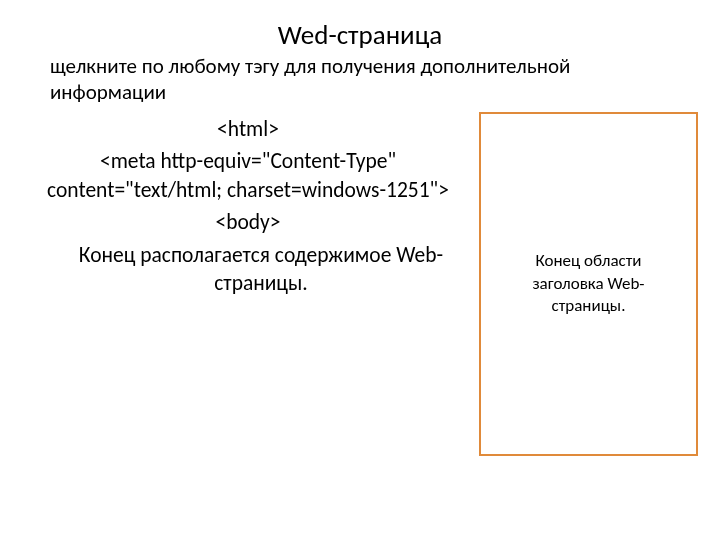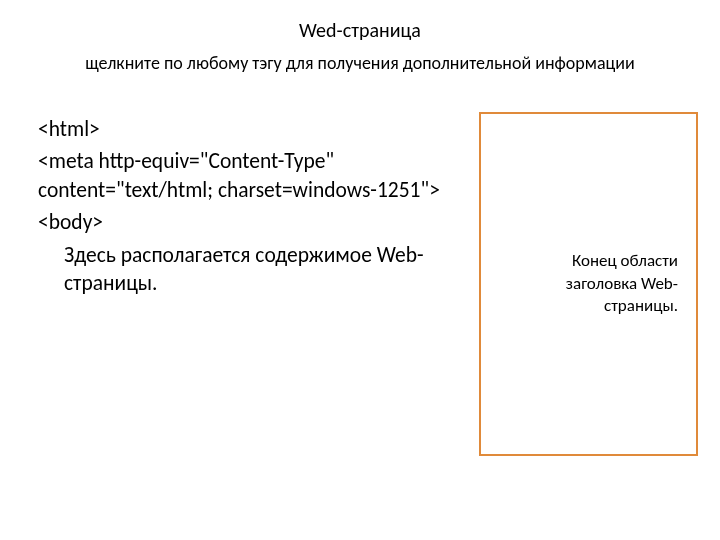--- a/index.html
+++ b/index.html
@@ -8,38 +8,38 @@
     width: 720px;
     height: 540px;
     background: #ffffff;
     font-family: Calibri, Arial, sans-serif;
     color: #000;
     overflow: hidden;
     position: relative;
   }
   .title {
     text-align: center;
-    font-size: 20px;
+    font-size: 27px;
     margin-top: 18px;
-    margin-bottom: 10px;
+    margin-bottom: 2px;
     font-family: Calibri, Arial, sans-serif;
   }
   .subtitle {
-    text-align: center;
-    font-size: 18px;
+    font-size: 21px;
     line-height: 1.25;
     margin: 0 auto 28px;
     width: 620px;
     font-family: Calibri, Arial, sans-serif;
   }
   .content {
     position: absolute;
     left: 38px;
     top: 115px;
     width: 420px;
+    text-align: center;
   }
   .codeblock {
     font-size: 21.5px;
     line-height: 1.32;
     margin-bottom: 4px;
     font-family: Calibri, Arial, sans-serif;
     cursor: pointer;
   }
   .indent {
     padding-left: 26px;
@@ -48,37 +48,37 @@
     position: absolute;
     right: 22px;
     top: 112px;
     width: 215px;
     height: 340px;
     border: 2px solid #e08a3a;
     background: #ffffff;
     display: flex;
     align-items: center;
     justify-content: center;
-    text-align: right;
+    text-align: center;
   }
   .sidebox-inner {
     font-size: 17px;
     line-height: 1.35;
     padding: 0 18px;
     font-family: Calibri, Arial, sans-serif;
   }
 </style>
 </head>
 <body>
 
 <div class="title">Wed-страница</div>
 <div class="subtitle">щелкните по любому тэгу для получения дополнительной информации</div>
 
 <div class="content">
   <div class="codeblock">&lt;html&gt;</div>
   <div class="codeblock">&lt;meta http-equiv="Content-Type" content="text/html; charset=windows-1251"&gt;</div>
   <div class="codeblock">&lt;body&gt;</div>
-  <div class="codeblock indent">Здесь располагается содержимое Web-страницы.</div>
+  <div class="codeblock indent">Конец располагается содержимое Web-страницы.</div>
 </div>
 
 <div class="sidebox">
   <div class="sidebox-inner">Конец области заголовка Web-страницы.</div>
 </div>
 
 </body></html>

